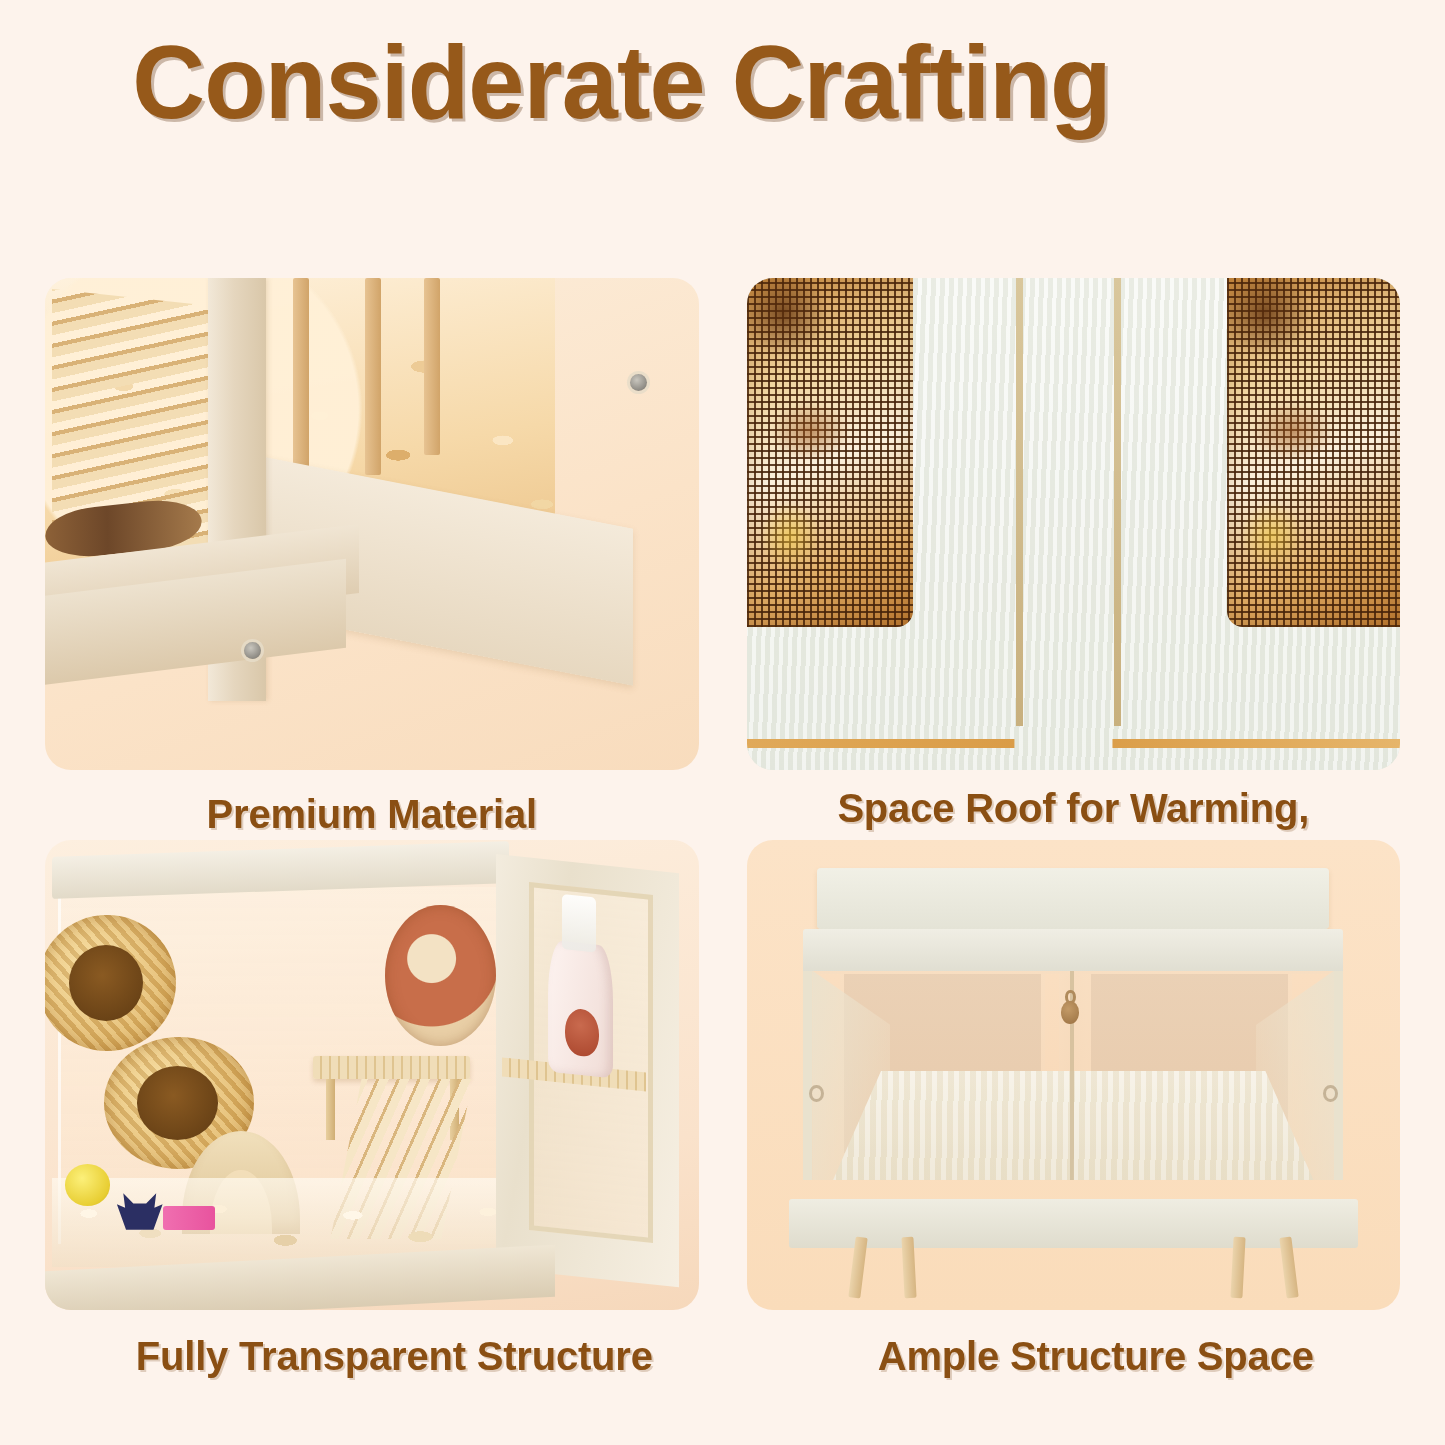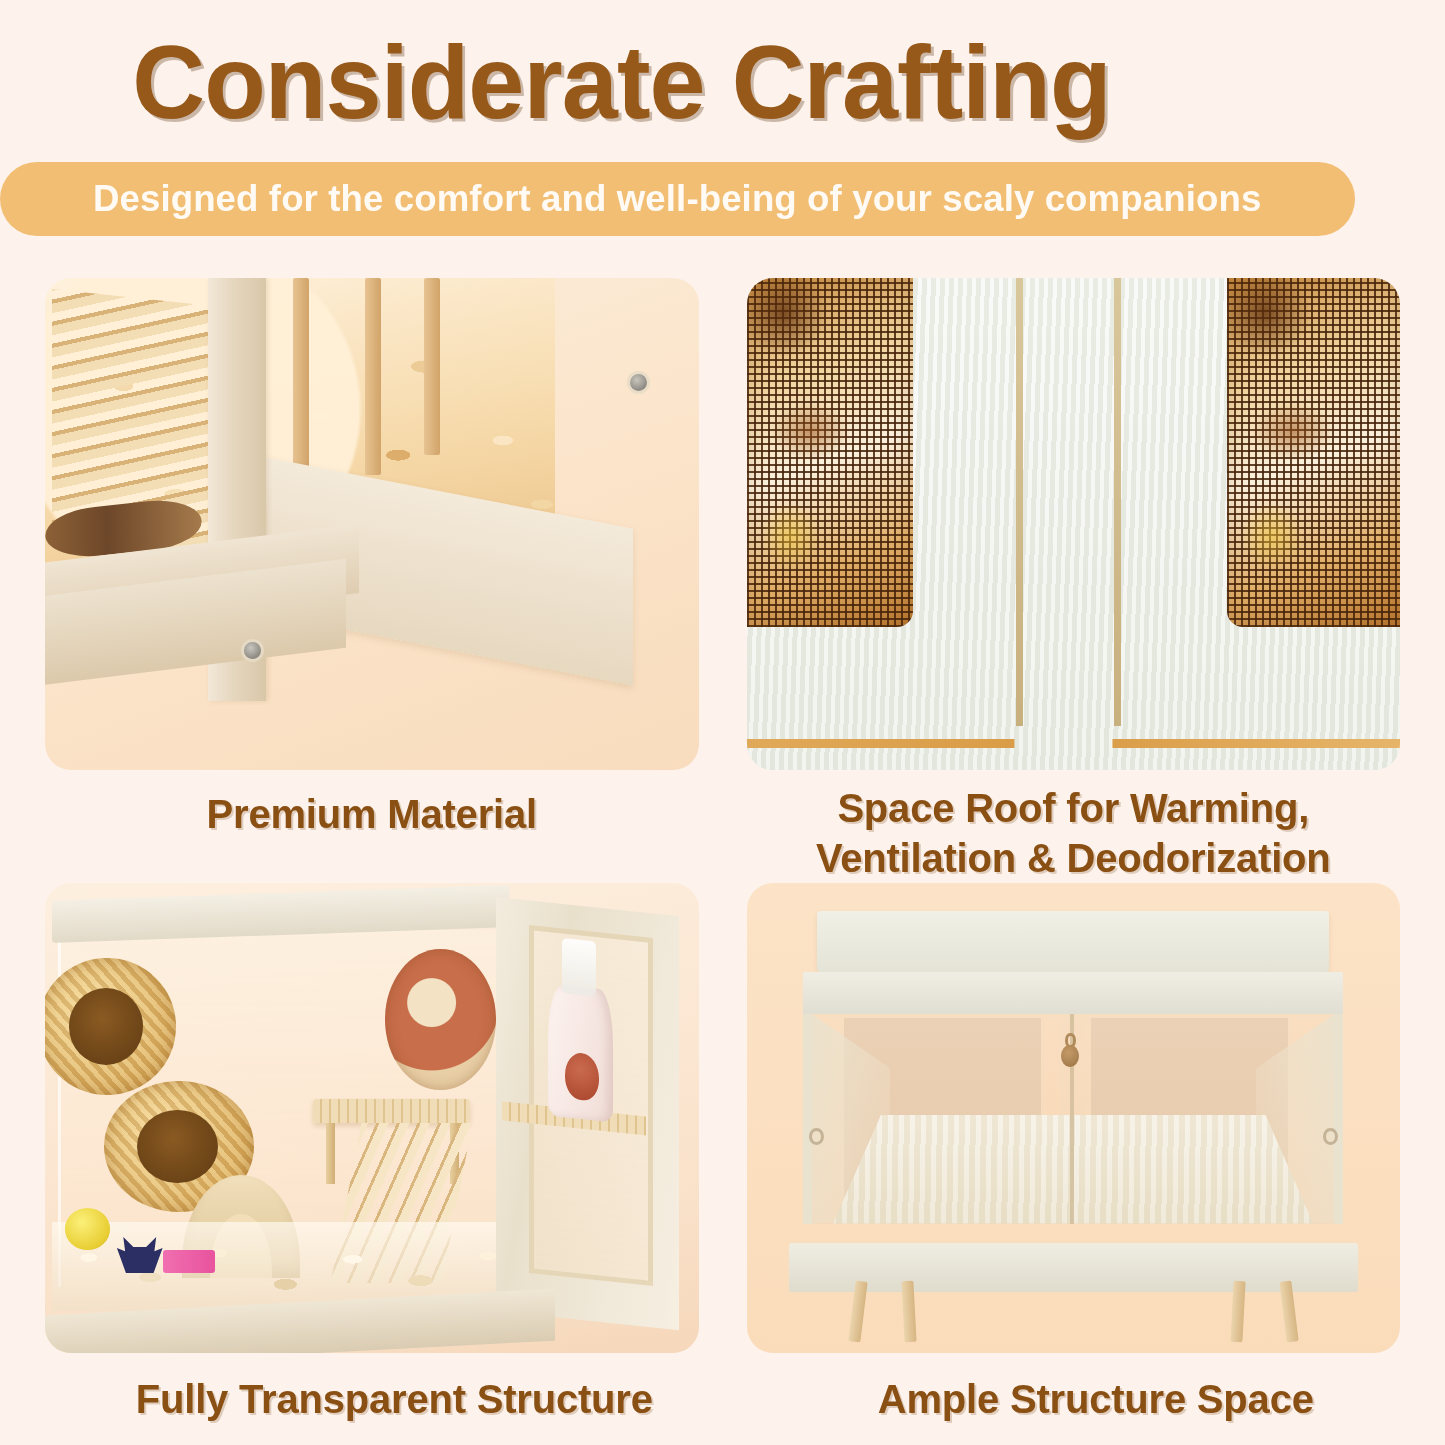--- a/index.html
+++ b/index.html
@@ -419,23 +419,20 @@
   .p4 .leg.g2 { left:20%;  transform:rotate(-3deg); }
   .p4 .leg.g3 { right:20%; transform:rotate(3deg); }
   .p4 .leg.g4 { right:11%; transform:rotate(-7deg); }
 </style>
 </head>
 <body>
 
 <div class="header">
   <div class="title">Considerate Crafting</div>
 
-  <div class="subtitle-pill">
-    <span class="subtitle-text">Designed for the comfort and well-being of your scaly companions</span>
-  </div>
 </div>
 
 <div class="grid">
 
   <div class="cell tl">
     <div class="photo p1">
       <div class="interior"></div>
       <div class="shavings"></div>
       <div class="ladder"></div>
       <div class="post a"></div>
@@ -457,21 +454,20 @@
       <div class="board"></div>
       <div class="mesh left"></div>
       <div class="mesh right"></div>
       <div class="seam s1"></div>
       <div class="seam s2"></div>
       <div class="edgeBar cut"></div>
       <div class="edgeBar cut2"></div>
     </div>
     <div class="caption">
       <div>Space Roof for Warming,</div>
-      <div>Ventilation &amp; Deodorization</div>
     </div>
   </div>
 
   <div class="cell row2 bl">
     <div class="photo p3">
       <div class="glassBox"></div>
       <div class="topRail"></div>
       <div class="nest n1">
         <div class="hole"></div>
       </div>

